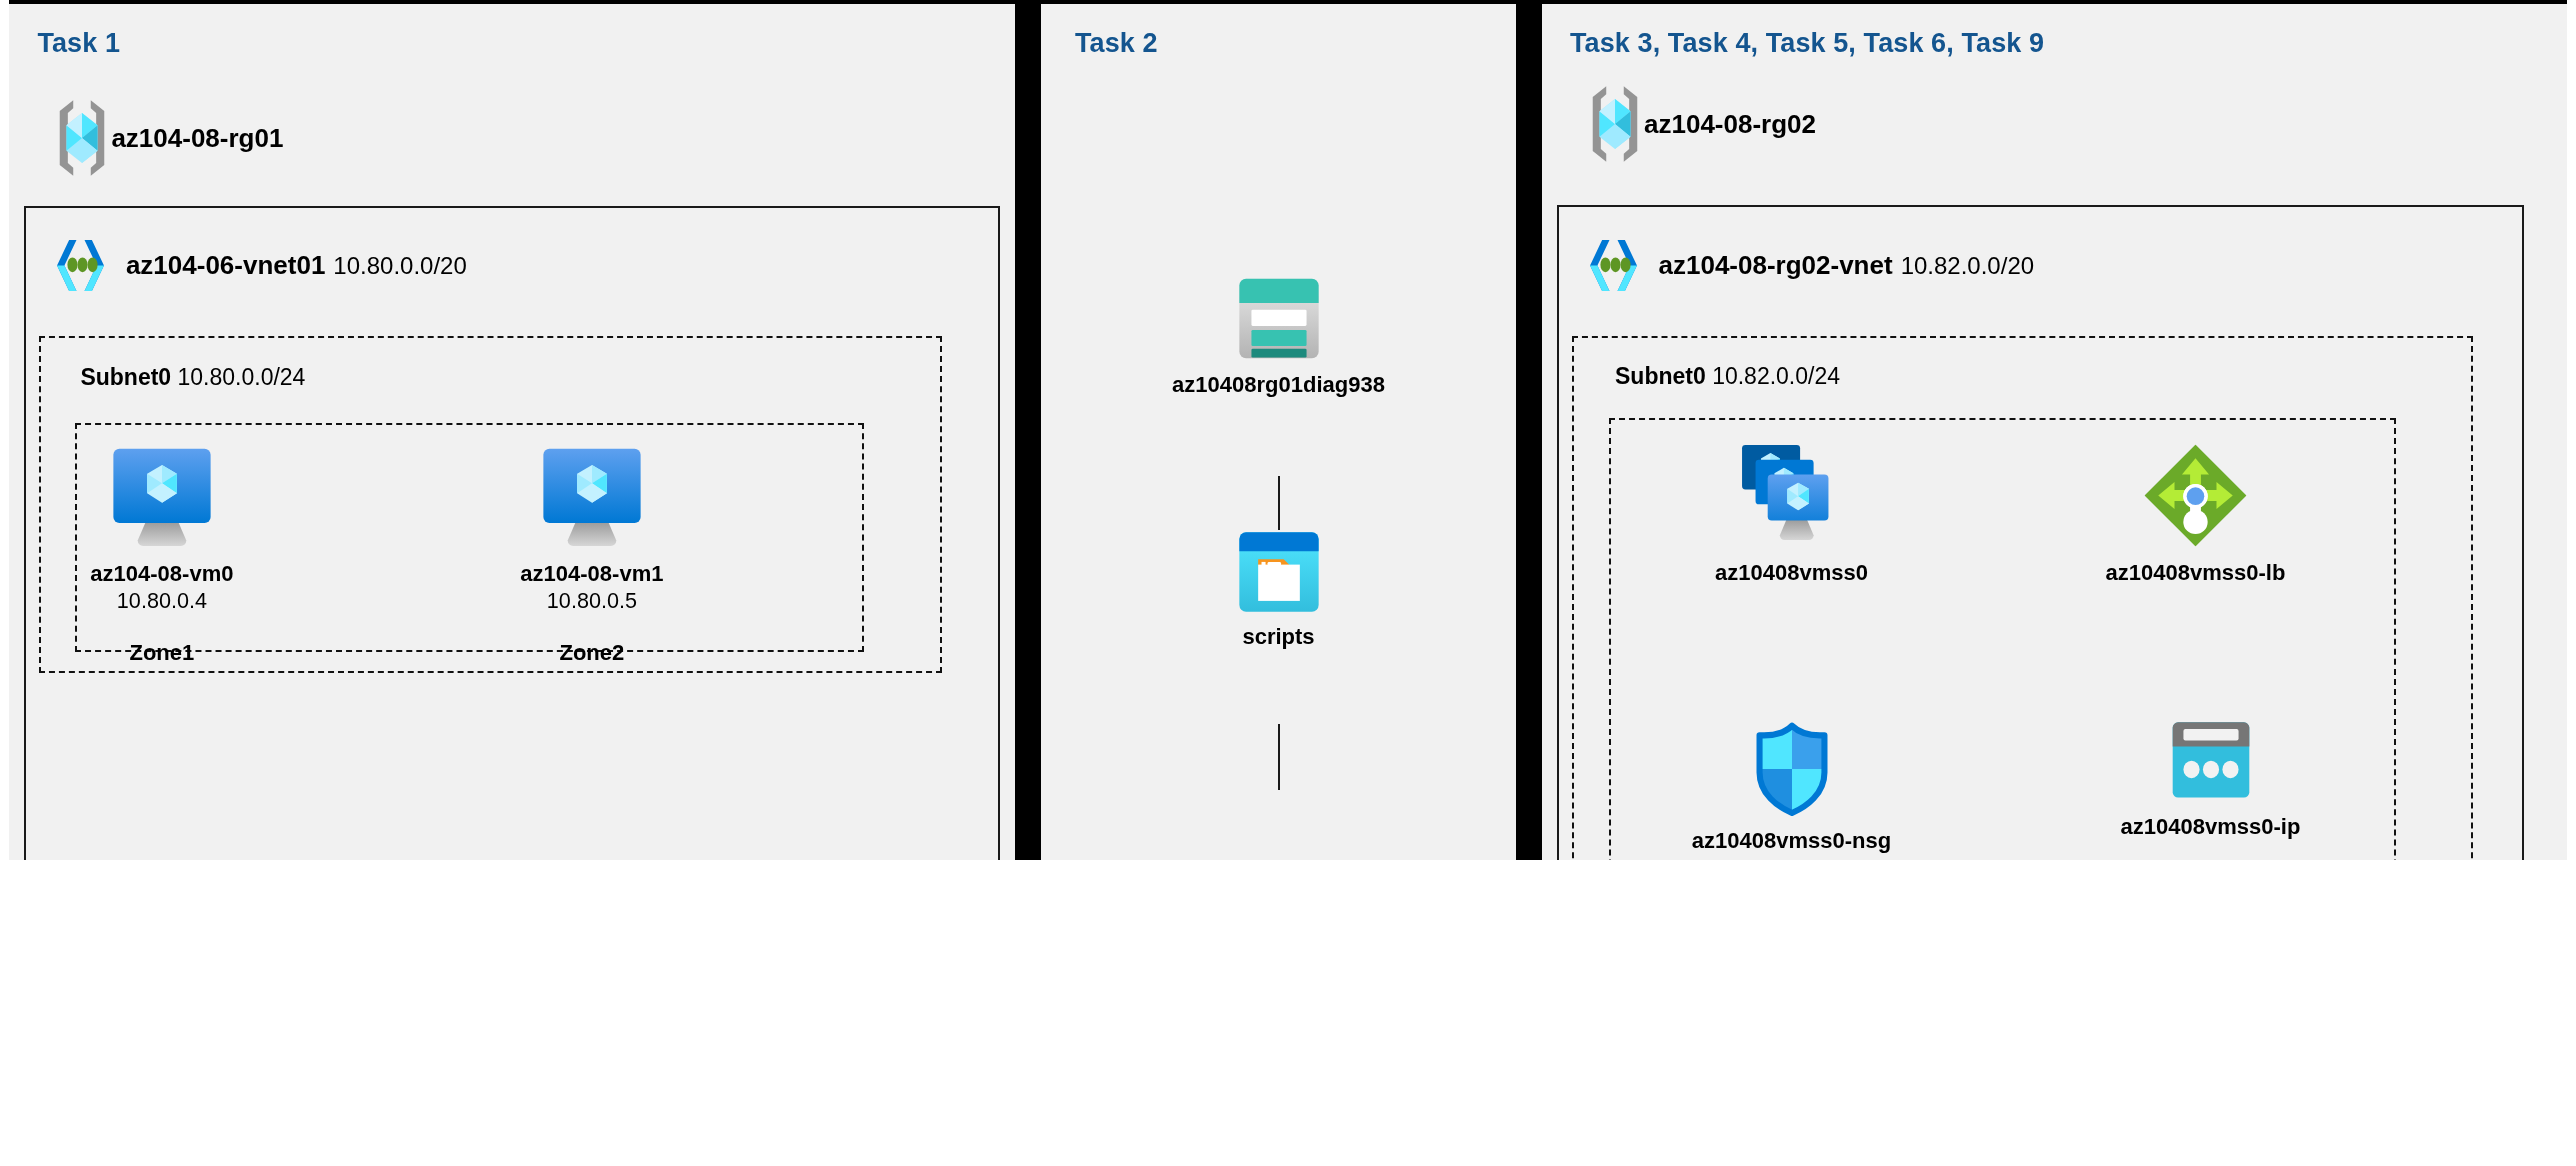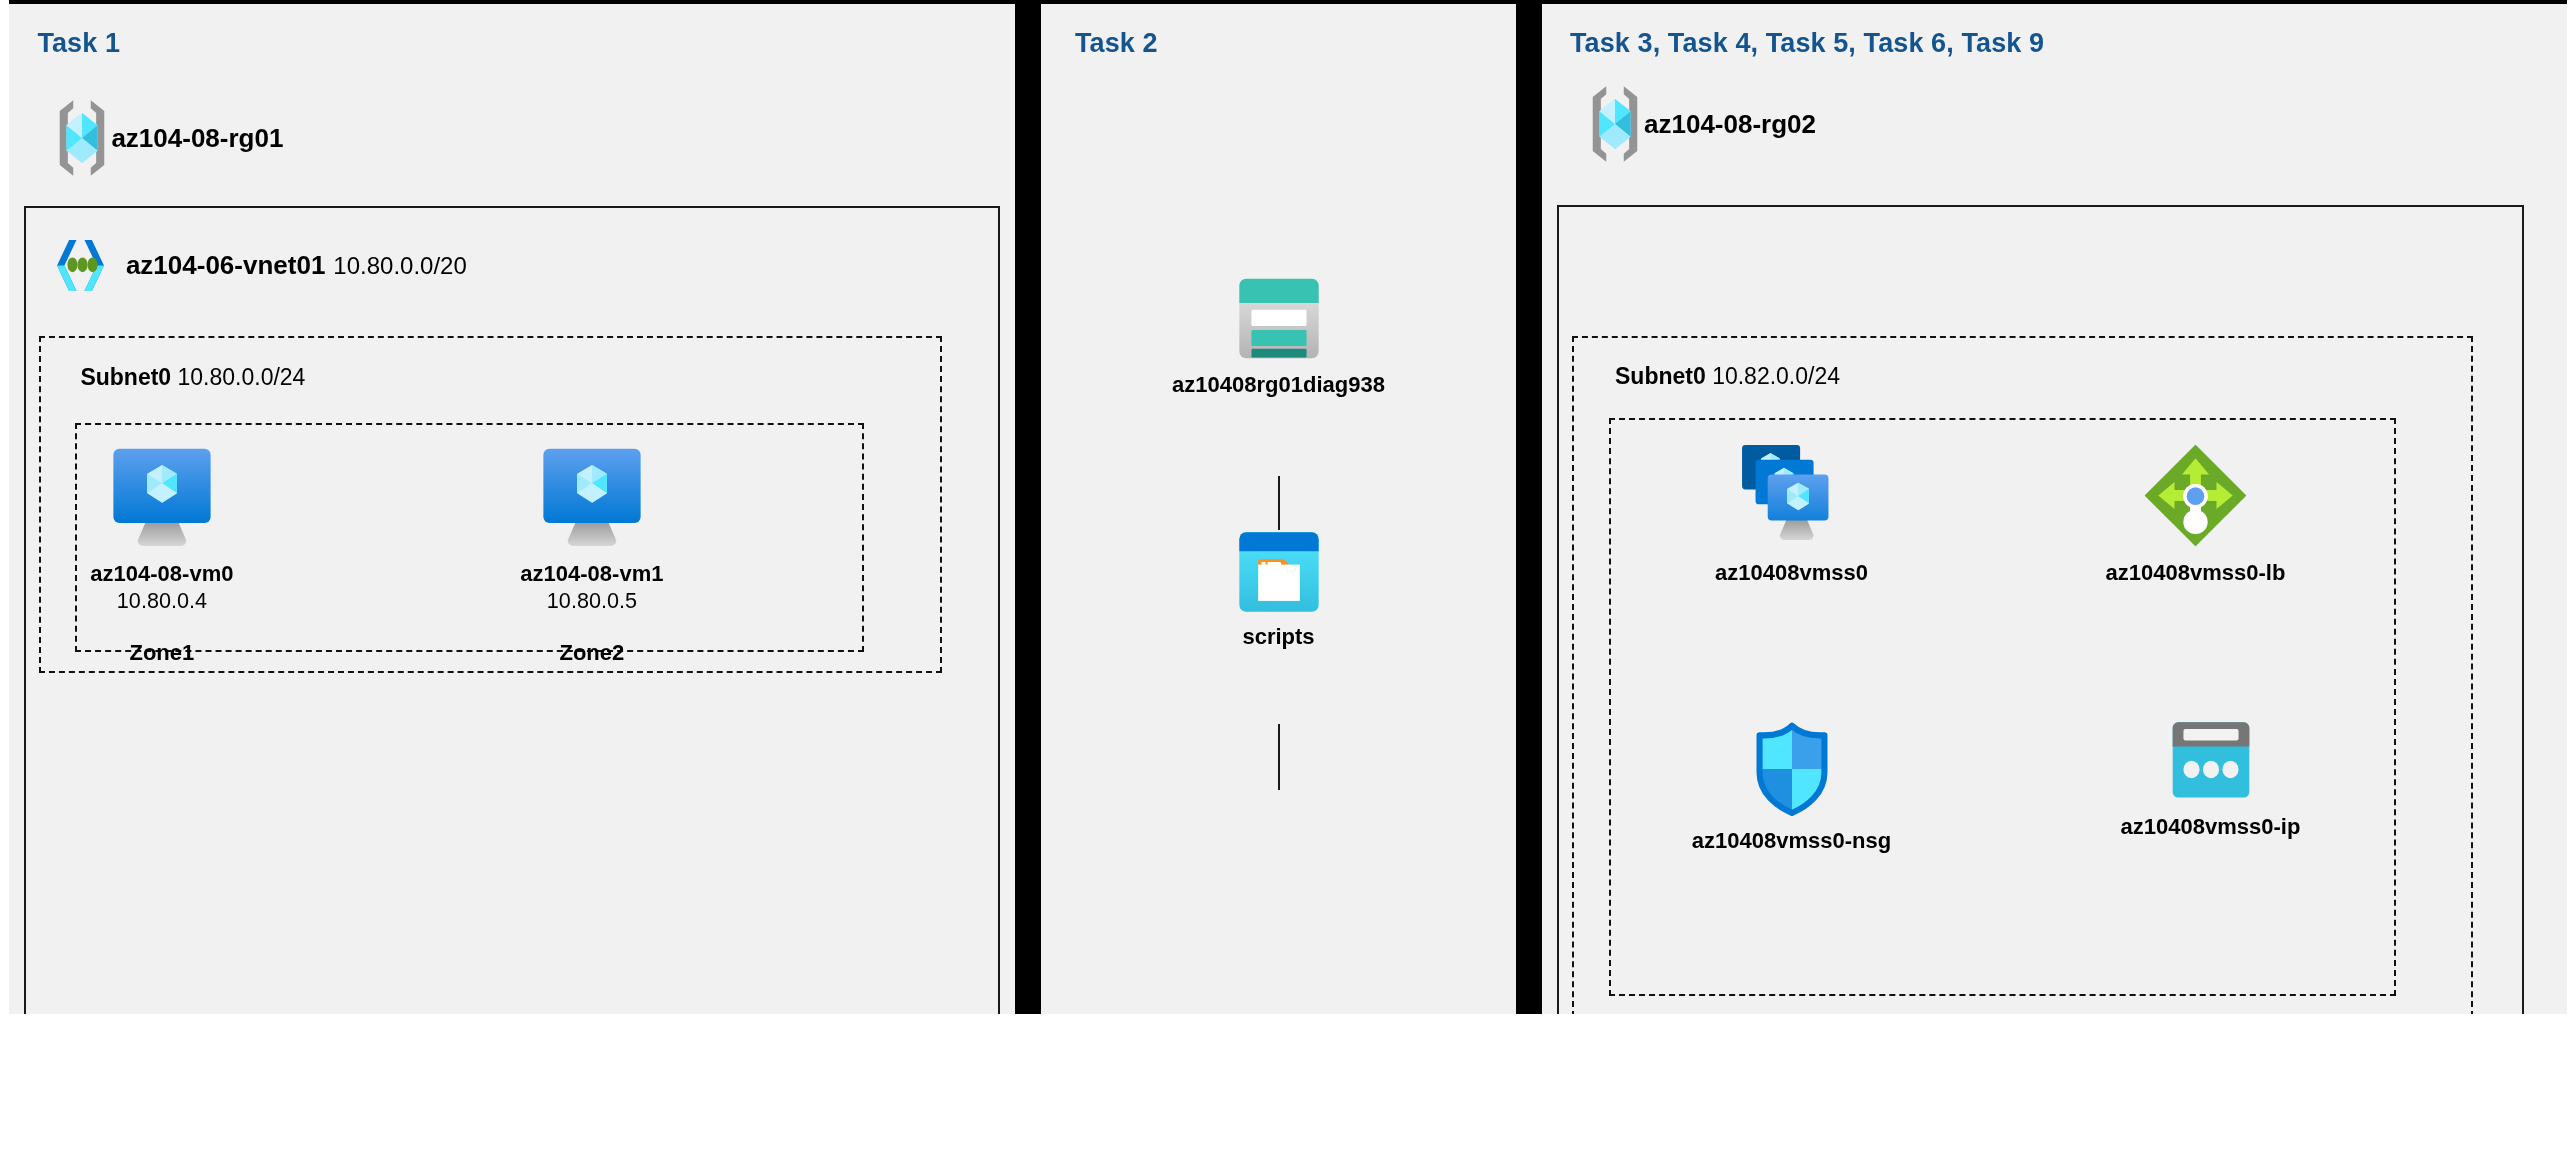--- a/index.html
+++ b/index.html
@@ -2,21 +2,21 @@
 <html style="font-size:10.8px"><head>
 <meta charset="utf-8">
 <style>
   html,body{margin:0;padding:0;background:#ffffff;}
   body{
     font-family:"Liberation Sans", sans-serif;
     -webkit-font-smoothing:antialiased;
   }
   .canvas{
     position:relative;
-    width:2576px;height:1014px;
+    width:2576px;height:860px;
     background:#ffffff;
     overflow:hidden;
   }
 
   
   .panel{
     position:absolute;
     background:#f1f1f1;
     border-top:4px solid #000;
     border-bottom:4px solid #000;
@@ -276,20 +276,37 @@
           <path d="M43 59 L66 78 L43 96 Z" fill="#9feaff"></path>
           <path d="M43 59 L20 78 L20 40 Z" fill="#50e6ff"></path>
           <path d="M43 22 L20 40 L43 59 Z" fill="#c3f1ff"></path>
         </svg>
       </span>
       <span class="rg-name">az104-08-rg02</span>
     </div>
 
     <div class="rg-box" style="left:15px;top:201px;width:967px;height:891px;"></div>
 
+    <div class="vnet-row" style="left:40px;top:233px;">
+      <span>
+        <svg width="63" height="57" viewBox="0 0 94 84">
+          <path d="M30 4 L12 42 L30 80 L41 80 L23 42 L41 4 Z" fill="#0078d4"></path>
+          <path d="M23 42 L41 80 L30 80 L12 42 Z" fill="#50e6ff"></path>
+          <path d="M64 4 L82 42 L64 80 L53 80 L71 42 L53 4 Z" fill="#0078d4"></path>
+          <path d="M71 42 L53 80 L64 80 L82 42 Z" fill="#50e6ff"></path>
+          <ellipse cx="35" cy="41" rx="7.5" ry="11" fill="#5e9624"></ellipse>
+          <ellipse cx="50" cy="41" rx="7.5" ry="11" fill="#5e9624"></ellipse>
+          <ellipse cx="65" cy="41" rx="7.5" ry="11" fill="#5e9624"></ellipse>
+        </svg>
+      </span>
+      <span style="display:flex;align-items:baseline;">
+        <span class="vnet-name">az104-08-rg02-vnet</span>
+        <span class="vnet-cidr">10.82.0.0/20</span>
+      </span>
+    </div>
 
     <div class="subnet-box" style="left:30px;top:332px;width:901px;height:681px;"></div>
     <div class="subnet-title" style="left:73px;top:359px;">
       <b>Subnet0</b>
       <span>10.82.0.0/24</span>
     </div>
 
     <div class="inner-box" style="left:67px;top:414px;width:787px;height:578px;"></div>
 
     <div class="node" style="left:135px;top:438px;">

